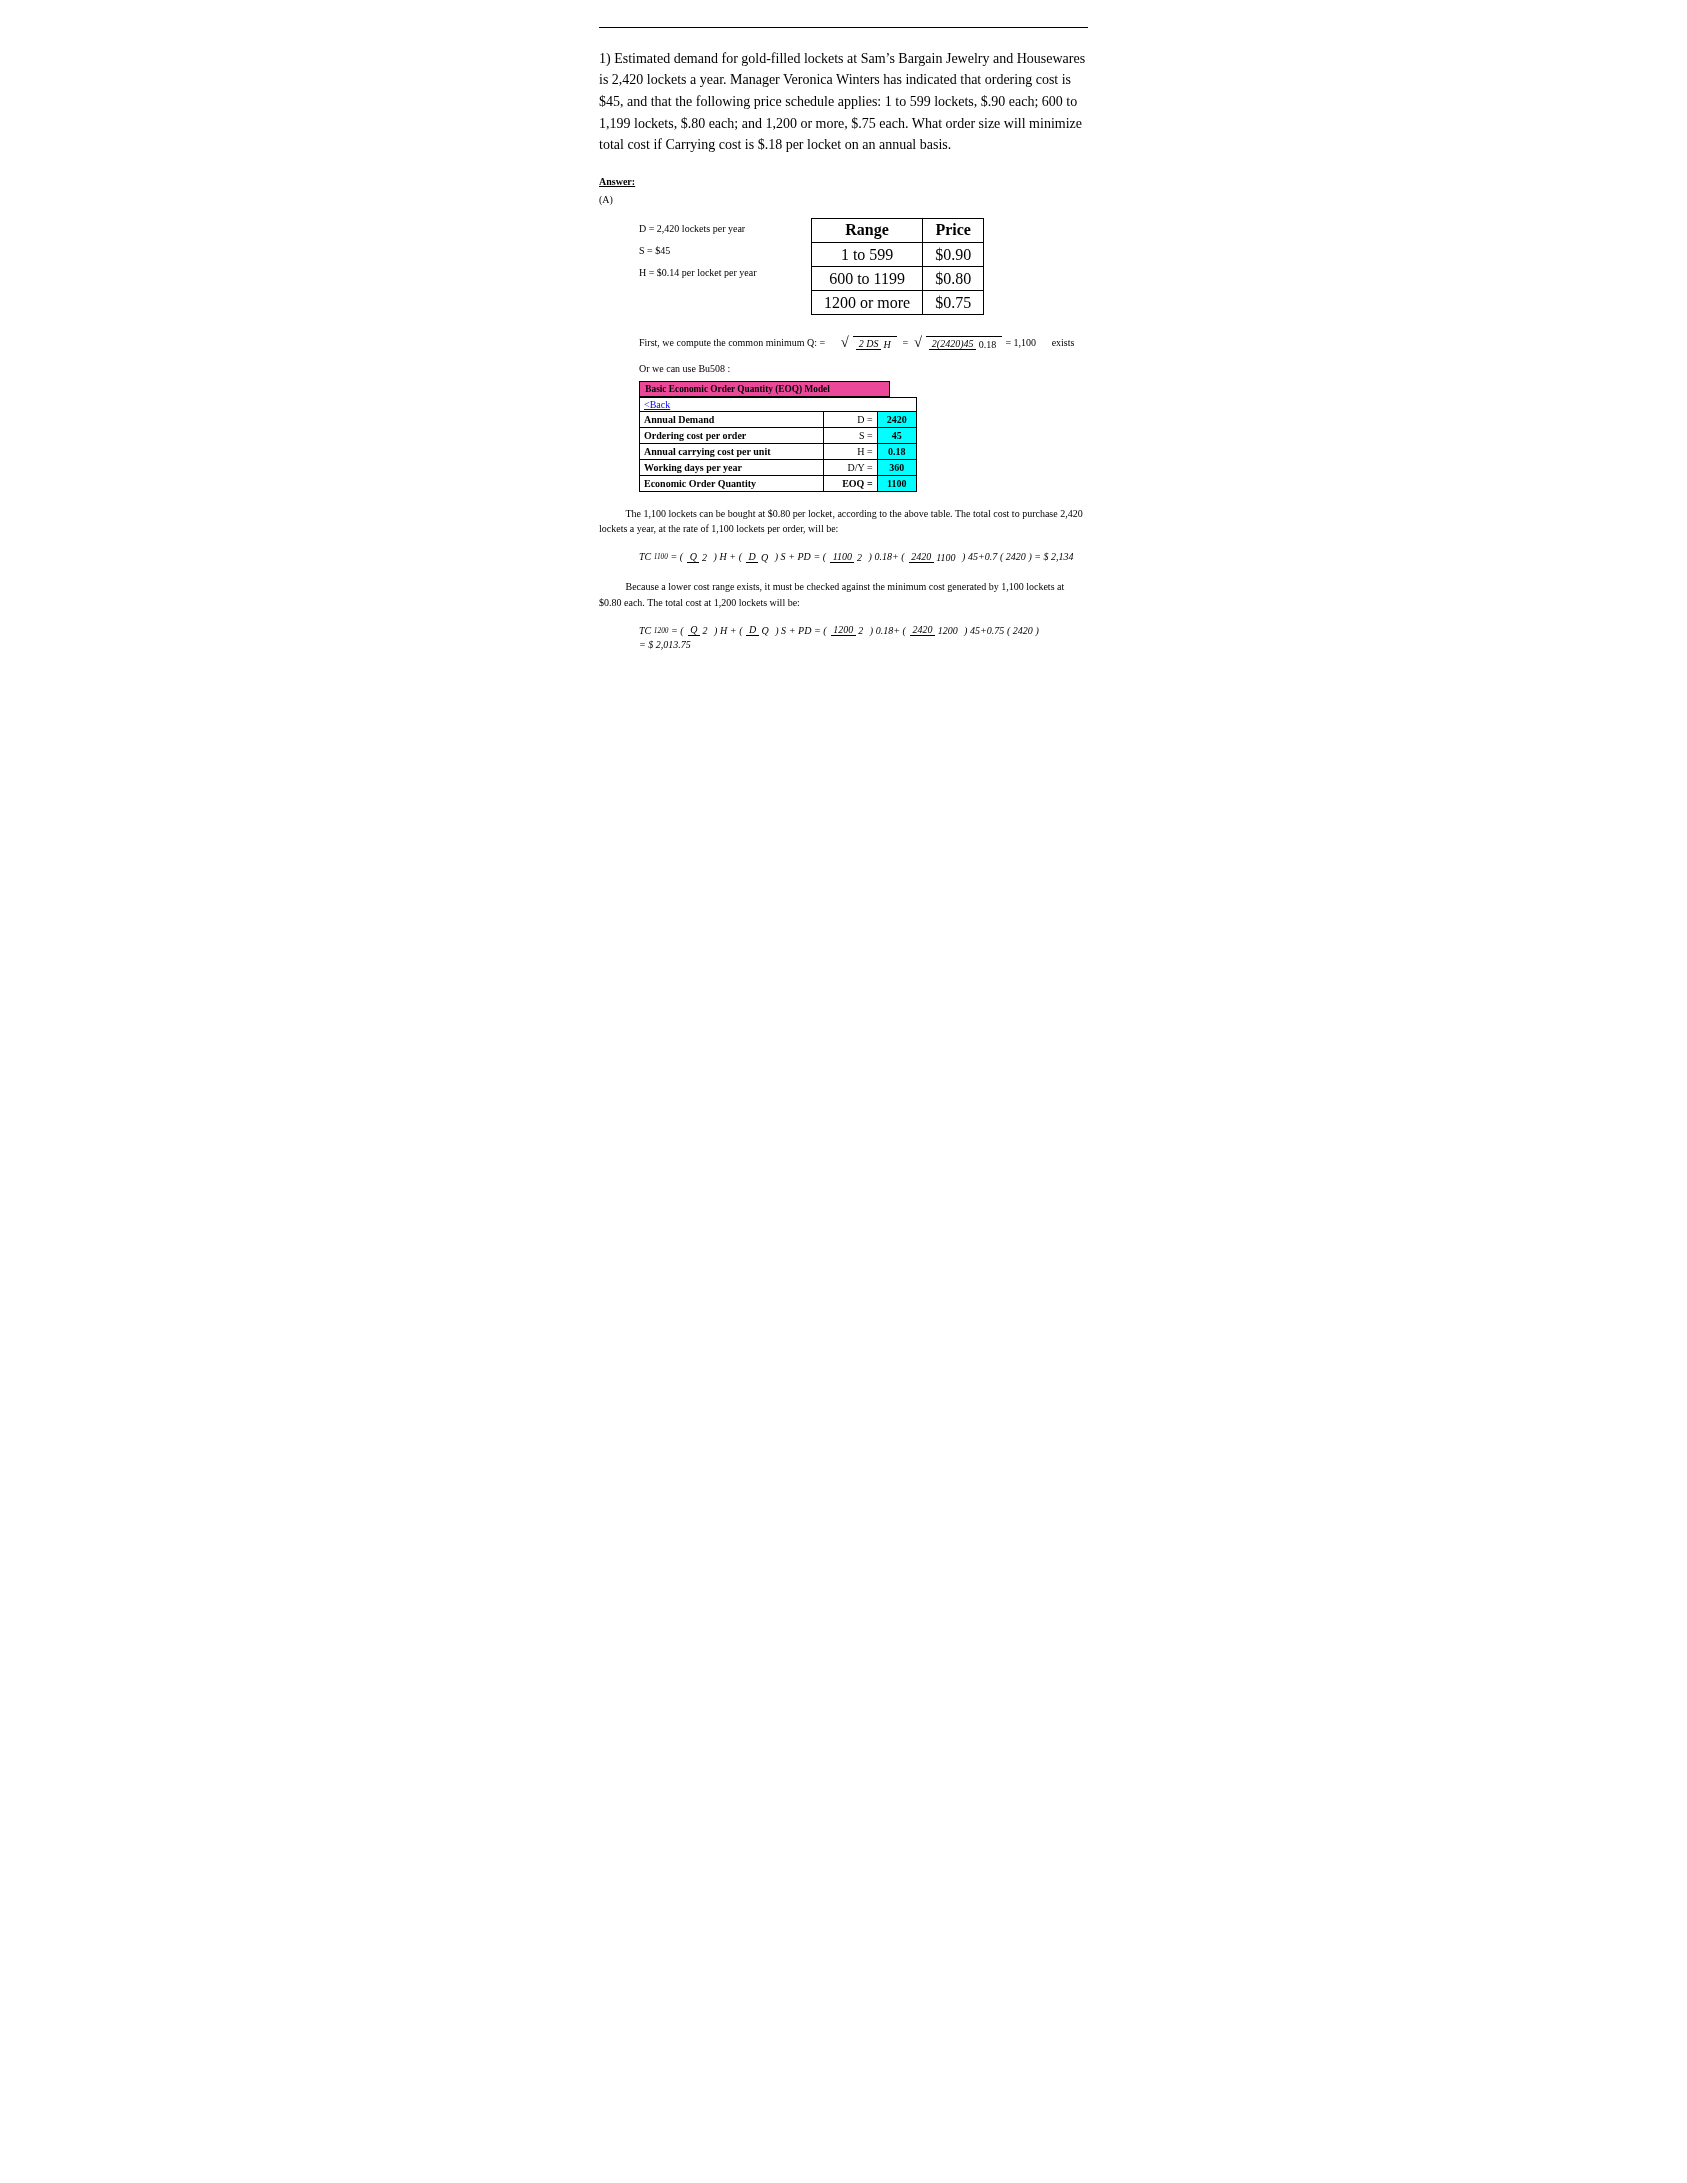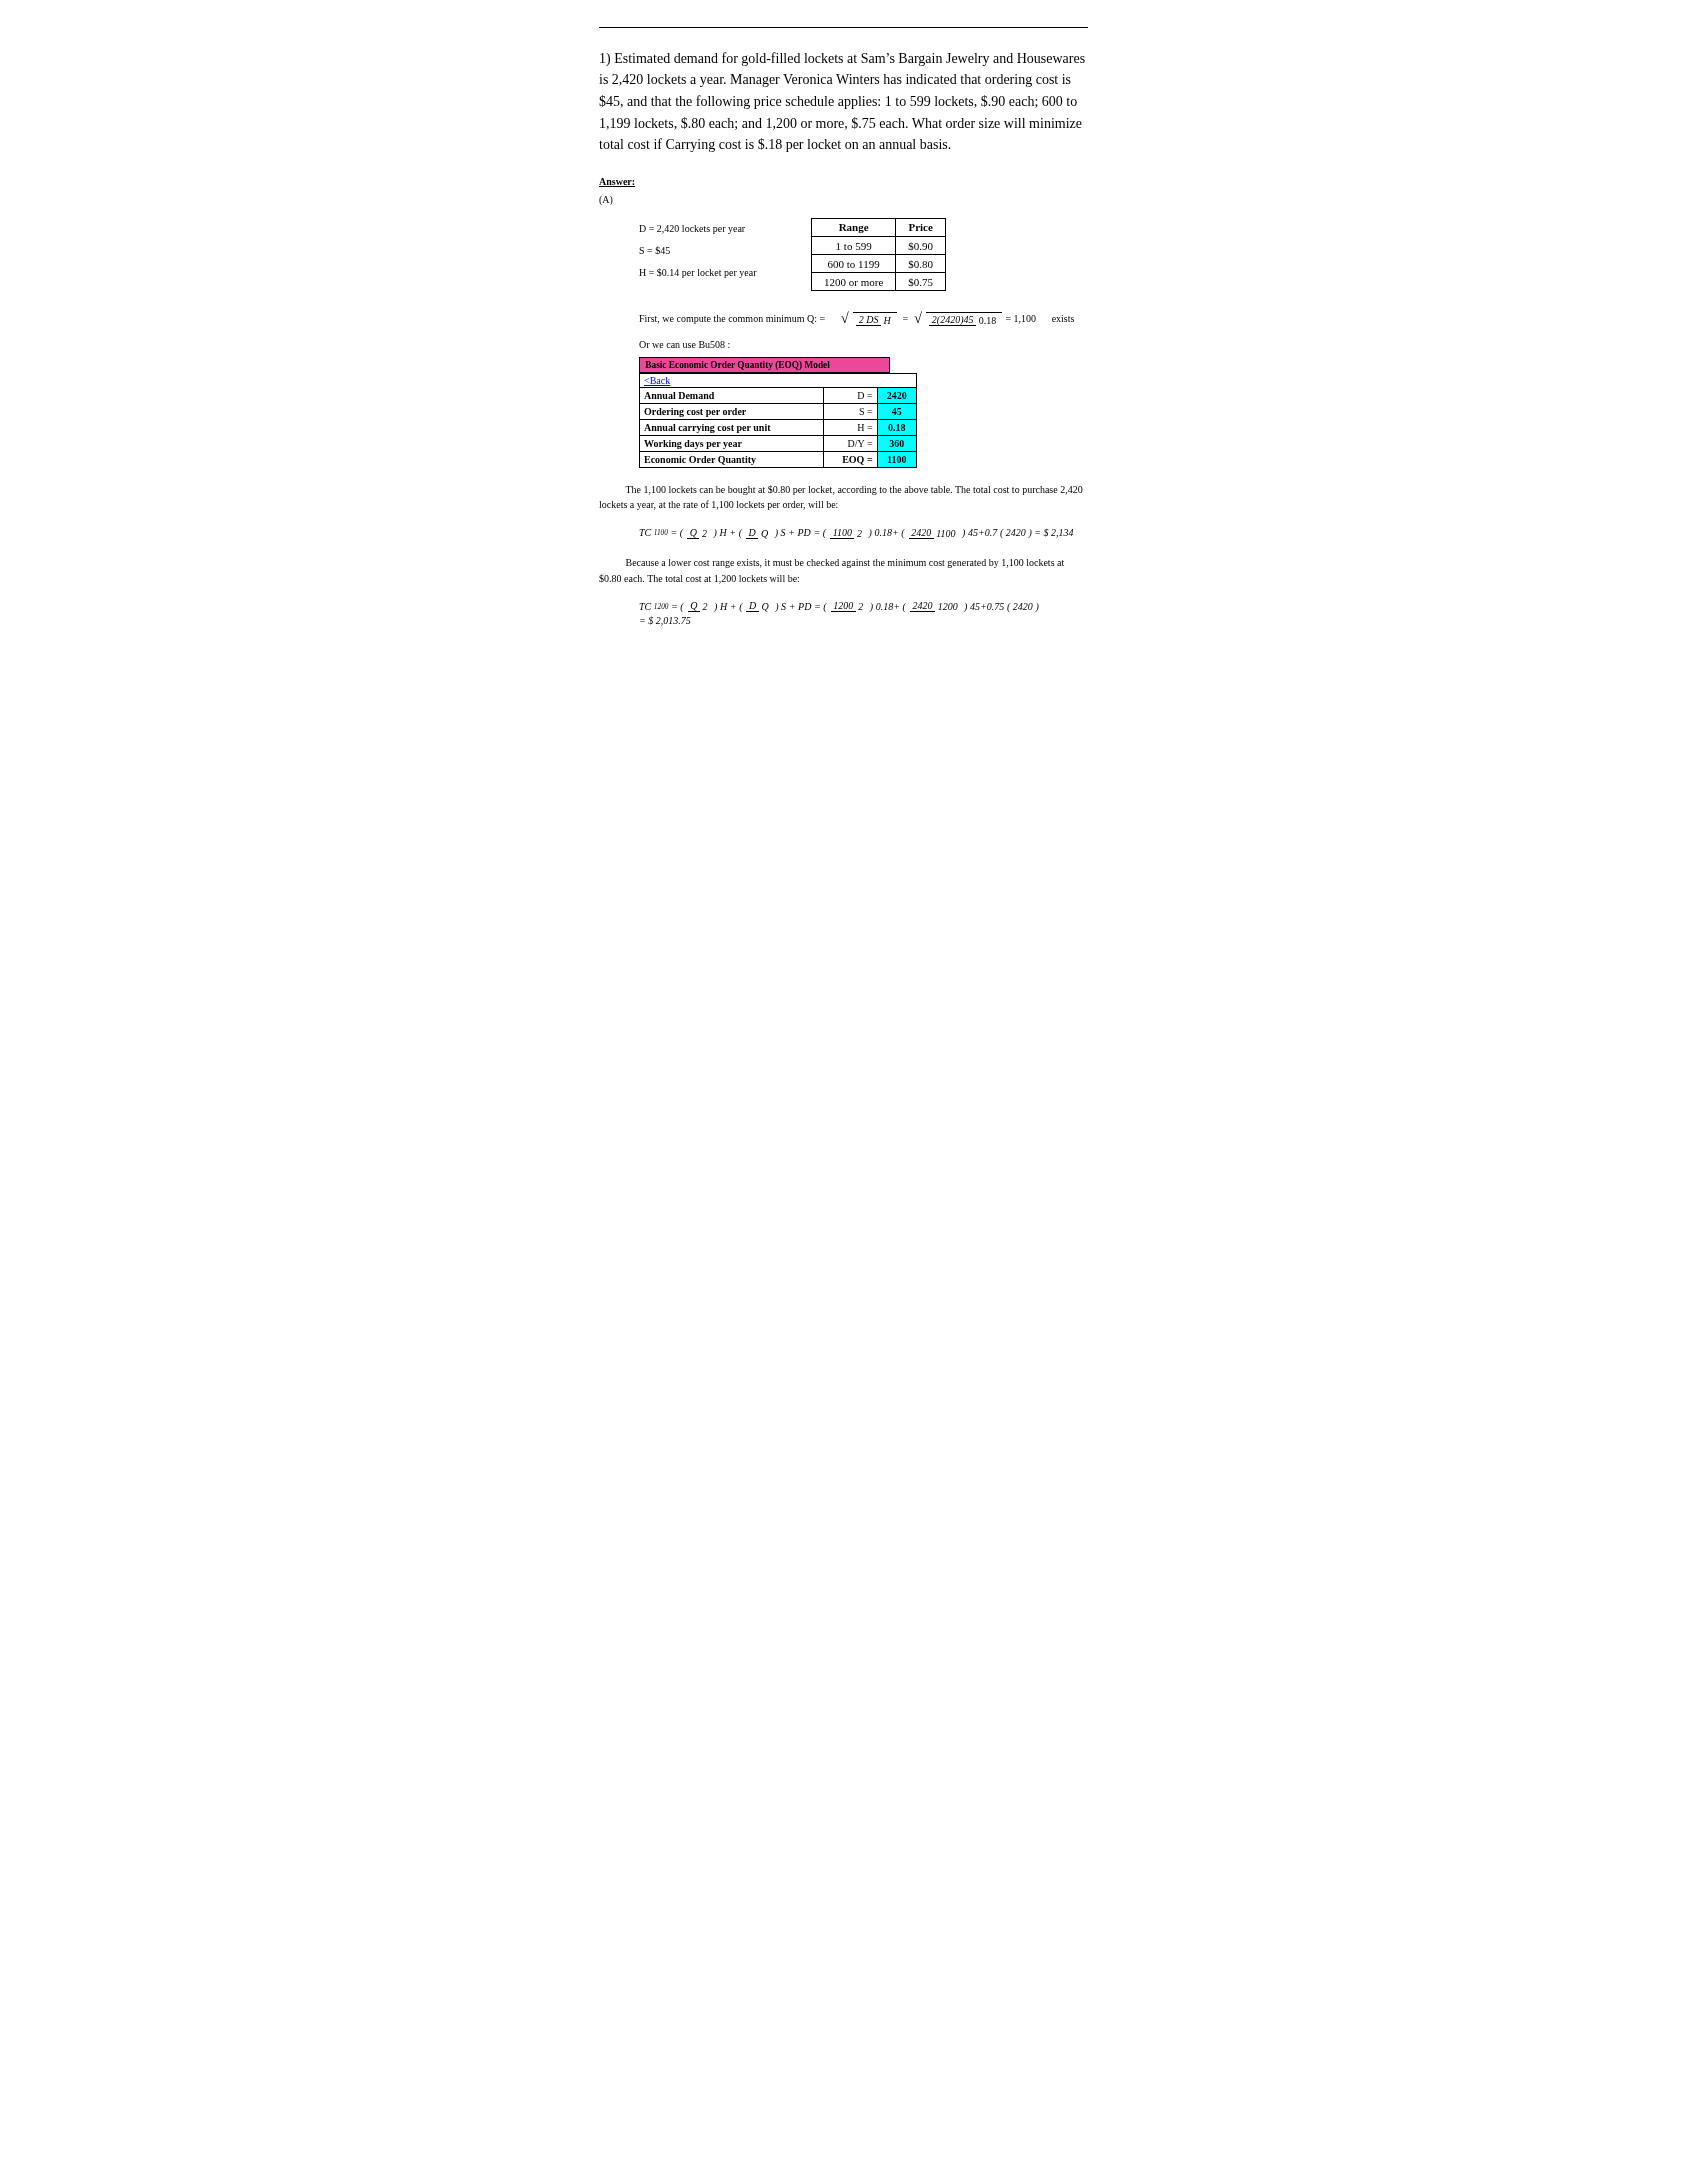--- a/index.html
+++ b/index.html
@@ -38,21 +38,21 @@
       margin-left: 40px;
       margin-bottom: 20px;
     }
     .variables {
       font-size: 10px;
       line-height: 2.2;
       min-width: 132px;
     }
     .price-table {
       border-collapse: collapse;
-      font-size: 11px;
+      font-size: 16px;
     }
     .price-table th, .price-table td {
       border: 0.7px solid #000;
       padding: 2.6px 12px;
       text-align: center;
     }
     .price-table th {
       font-weight: bold;
       background: #fff;
     }

